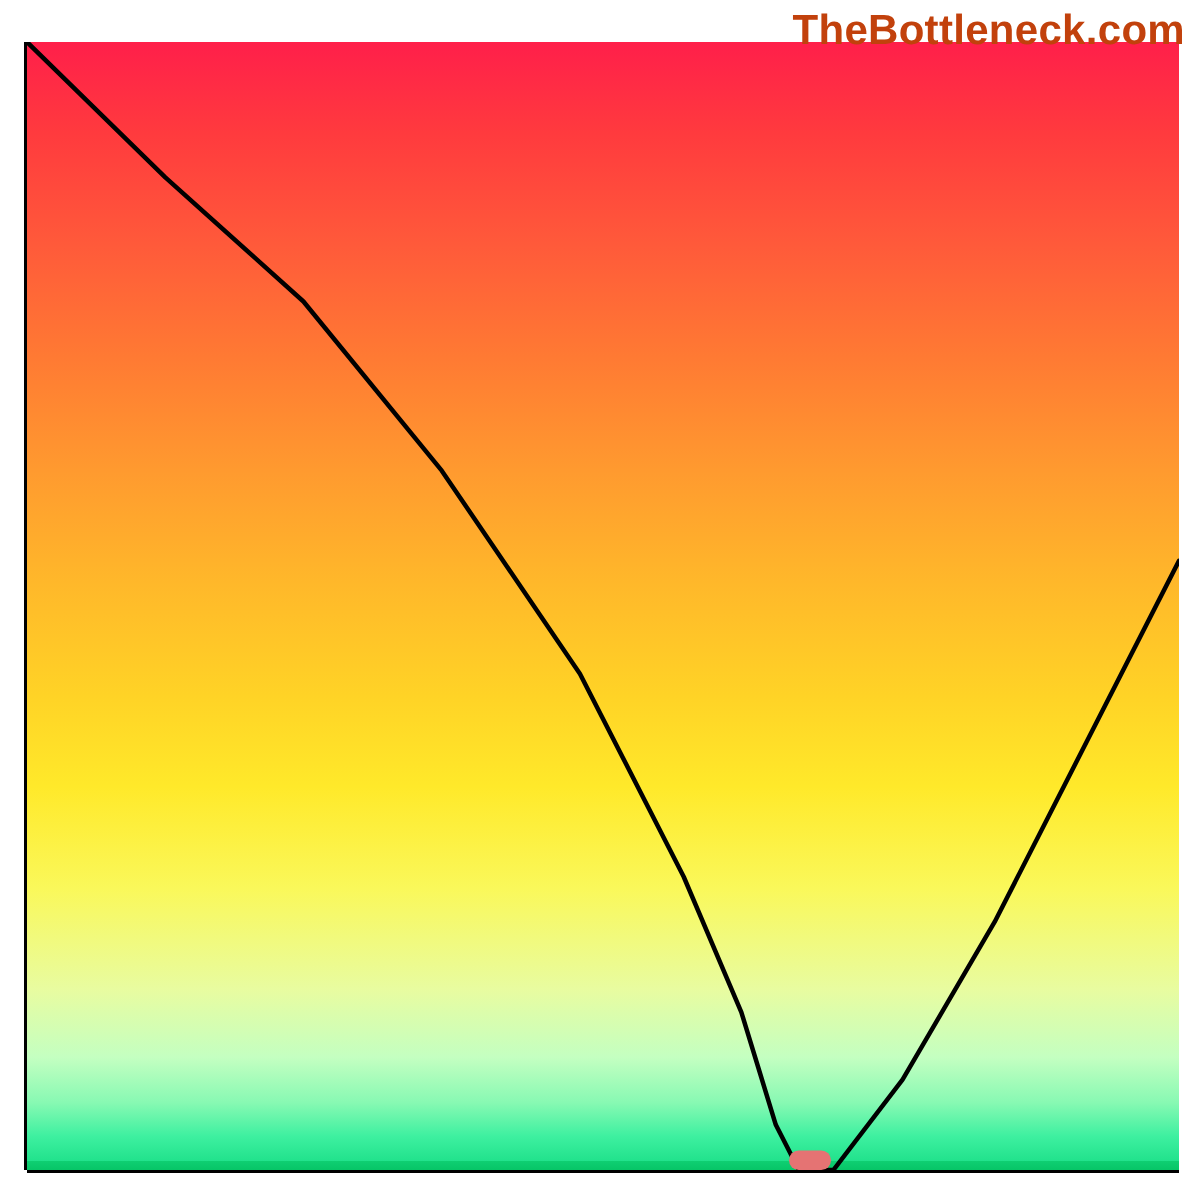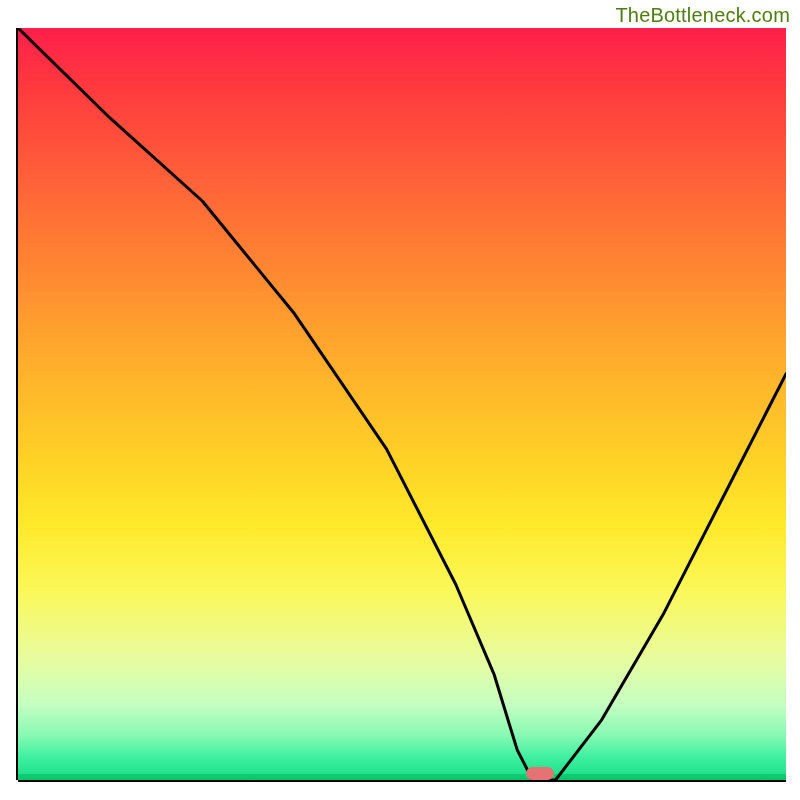--- a/index.html
+++ b/index.html
@@ -13,23 +13,23 @@
   .wrap {
     position: relative;
     width: 800px;
     height: 800px;
   }
   .watermark {
     position: absolute;
     top: 4px;
     right: 10px;
     font-family: Arial, Helvetica, sans-serif;
-    font-size: 20px;
-    font-weight: normal;
-    color: #4d7c0f;
+    font-size: 28px;
+    font-weight: bold;
+    color: #c2410c;
     letter-spacing: 0.2px;
     z-index: 5;
   }
   .plot-area {
     position: absolute;
     left: 18px;
     top: 28px;
     width: 768px;
     height: 752px;
     background: linear-gradient(to bottom,

